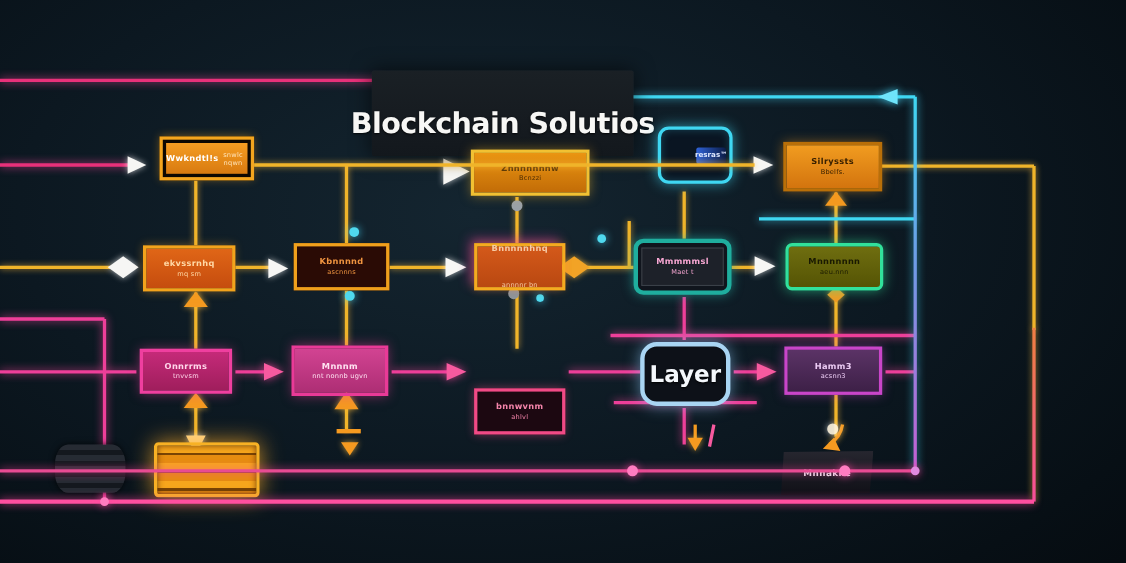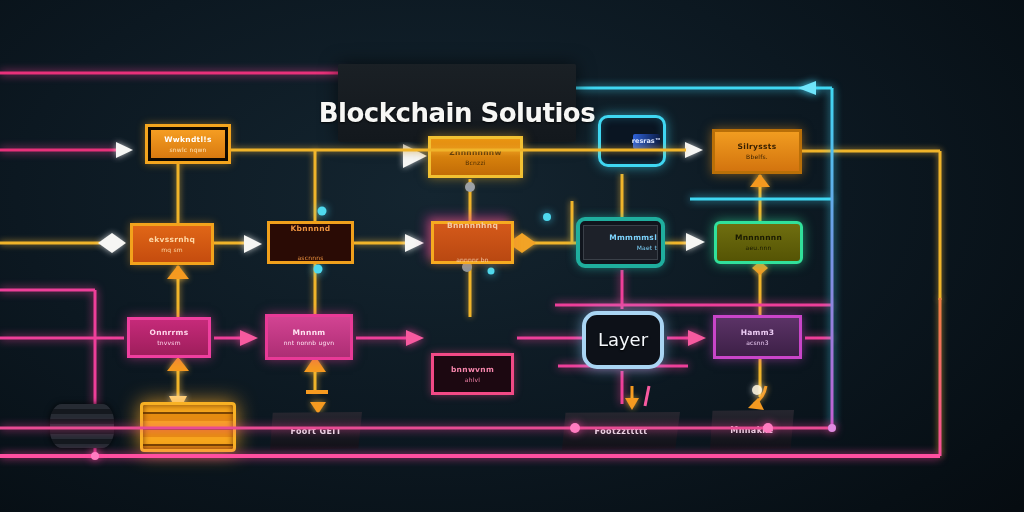--- a/index.html
+++ b/index.html
@@ -34,41 +34,41 @@
     display:flex;align-items:flex-end;justify-content:center;
     border-radius:2px;box-shadow:0 0 18px rgba(0,0,0,.6);
   }
   .title-text{
     font-size:26px;font-weight:800;color:#f7f7f5;letter-spacing:-.5px;
     padding-bottom:14px;text-shadow:0 1px 2px rgba(0,0,0,.8);white-space:nowrap;
   }
 
   
   .r1c1{left:145px;top:124px;width:86px;height:40px;border:3px solid #f4a51e;background:#0e0801;padding:3px;box-shadow:0 0 8px rgba(244,165,30,.45);}
-  .r1c1 .inner{width:100%;height:100%;background:linear-gradient(180deg,#f59d22,#d87a10);display:flex;flex-direction:column;align-items:center;justify-content:center;color:#fff;}
+  .r1c1 .inner{width:100%;height:100%;background:linear-gradient(180deg,#f59d22,#d87a10);display:flex;flex-direction:row;align-items:center;justify-content:center;color:#fff;}
   .r1c1 .l2{color:#ffe3b8;}
-  .r1c3{left:428px;top:136px;width:95px;height:42px;border:3px solid #f2c132;background:linear-gradient(180deg,#ea9512,#c26c07);color:#4f2e03;box-shadow:0 0 10px rgba(242,180,40,.5);}
+  .r1c3{left:428px;top:136px;width:108px;height:42px;border:3px solid #f2c132;background:linear-gradient(180deg,#ea9512,#c26c07);color:#4f2e03;box-shadow:0 0 10px rgba(242,180,40,.5);}
   .r1c4{left:598px;top:115px;width:68px;height:52px;border:3px solid #3fd7f2;border-radius:10px;background:#0a1522;box-shadow:0 0 12px rgba(63,215,242,.6),inset 0 0 8px rgba(63,215,242,.25);padding-left:29px;}
   .r1c4 .bar{width:80%;height:15px;background:linear-gradient(90deg,#2f62d8,#11augmented 0%,#0b1c46);background:linear-gradient(90deg,#2f62d8,#0b1c46);border-radius:2px;display:flex;align-items:center;justify-content:center;color:#dfe8ff;font-size:6.5px;font-weight:bold;}
   .r1c5{left:712px;top:129px;width:90px;height:45px;border:3px solid #b96f08;background:linear-gradient(180deg,#f19c20,#d3740e);color:#382001;box-shadow:0 0 10px rgba(240,150,30,.5);}
 
   
   .r2c1{left:130px;top:223px;width:84px;height:42px;border:3px solid #f3a31c;background:linear-gradient(180deg,#e06617,#c54c0e);color:#ffd9a6;box-shadow:0 0 8px rgba(240,160,40,.4);}
-  .r2c2{left:267px;top:221px;width:87px;height:43px;border:3px solid #f0a01c;background:#2a0b05;color:#ef9440;justify-content:space-between;}
+  .r2c2{left:267px;top:221px;width:87px;height:43px;border:3px solid #f0a01c;background:#2a0b05;color:#ef9440;}
   .r2c3{left:431px;top:221px;width:83px;height:43px;border:3px solid #f6aa20;background:linear-gradient(180deg,#d4591a,#b94811);color:#f6cba6;box-shadow:-5px -5px 10px rgba(240,60,170,.45),0 0 8px rgba(244,165,30,.4);gap:24px;}
   .r2c4{left:576px;top:217px;width:89px;height:51px;border:4px solid #1fae9e;border-radius:9px;background:#10151d;box-shadow:0 0 10px rgba(40,190,175,.55);padding:4px;}
-  .r2c4 .screen{width:100%;height:100%;background:#1d2129;border:1px solid #3a4048;display:flex;flex-direction:column;align-items:flex-end;justify-content:center;color:#7dd3fc;}
+  .r2c4 .screen{width:100%;height:100%;background:#1d2129;border:1px solid #3a4048;display:flex;flex-direction:column;align-items:center;justify-content:center;color:#f9a8d4;}
   .r2c5{left:714px;top:221px;width:89px;height:43px;border:3px solid #31e19b;border-radius:6px;background:linear-gradient(180deg,#6f6e10,#555404);color:#191902;box-shadow:0 0 12px rgba(49,225,155,.6);}
 
   
   .r3c1{left:127px;top:317px;width:84px;height:41px;border:3px solid #ef3f9f;background:linear-gradient(180deg,#c52a79,#9f1e5c);color:#ffd6ea;box-shadow:0 0 10px rgba(240,65,160,.5);}
   .r3c2{left:265px;top:314px;width:88px;height:46px;border:3px solid #e93a97;background:linear-gradient(180deg,#d24392,#ad2e74);color:#ffe4f2;box-shadow:0 0 10px rgba(235,60,150,.5);}
   .r3c3{left:431px;top:317px;width:83px;height:42px;border:3px solid #f14a86;background:#1c0811;color:#f585ab;box-shadow:0 0 8px rgba(240,75,135,.45);margin-top:36px;}
   .r3c4{left:582px;top:311px;width:82px;height:58px;border:4px solid #a9d5f3;border-radius:15px;background:#0d1118;box-shadow:0 0 14px rgba(150,205,255,.55);}
-  .r3c4 .layer{font-size:18px;font-weight:400;color:#f4f8fc;text-shadow:0 1px 2px #000;}
+  .r3c4 .layer{font-size:21px;font-weight:700;color:#f4f8fc;text-shadow:0 1px 2px #000;}
   .r3c5{left:713px;top:315px;width:89px;height:44px;border:3px solid #c945c9;background:linear-gradient(180deg,#5b3366,#3d2047);color:#ecccf4;box-shadow:0 0 10px rgba(210,70,200,.5);}
 
   
   .trap{
     position:absolute;background:linear-gradient(180deg,#26262f,#101017);
     display:flex;align-items:center;justify-content:center;color:#e9e9ee;
     font-size:8px;font-weight:bold;letter-spacing:.4px;
     clip-path:polygon(3% 2%,100% 0,96% 96%,0 100%);
   }
   .trap2{left:270px;top:412px;width:92px;height:38px;}
@@ -246,22 +246,20 @@
     <div class="node r3c4">
       <div class="layer">Layer</div>
     </div>
     <div class="node r3c5">
       <div class="l1">Hamm3</div>
       <div class="l2">acsnn3</div>
     </div>
 
     <div class="hw-cyl"></div>
     <div class="hw-unit"></div>
-    <div class="trap trap2">Foort GEIT</div>
-    <div class="trap trap4">Footzzttttt</div>
     <div class="trap trap5">Mnnakke</div>
   </div>
 
   <svg id="lines-front" width="1024" height="512" viewBox="0 0 1024 512">
     <g class="glow-yellow" stroke="#f0b42a" stroke-width="3" fill="none">
       <path d="M231,150 H686"></path>
     </g>
     <g class="glow-pink" stroke="#e84b93" stroke-width="3" fill="none">
       <path d="M0,428 H832"></path>
     </g>

